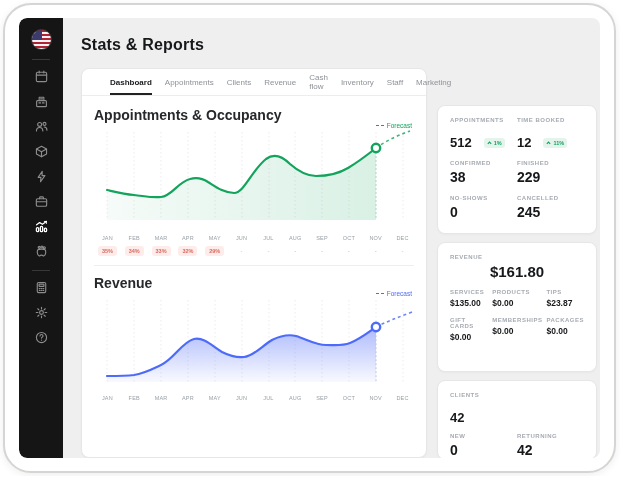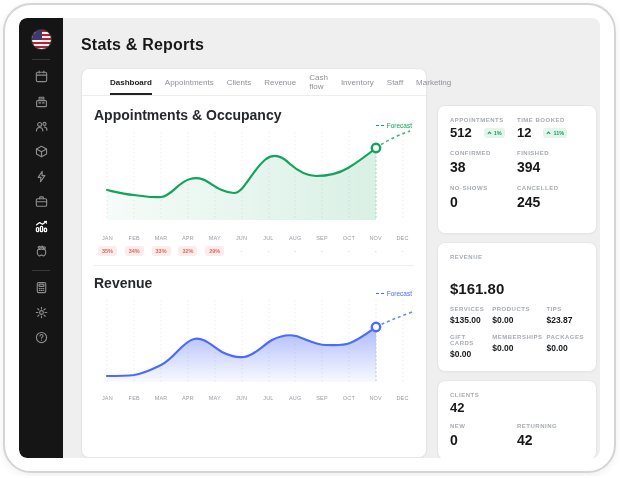--- a/index.html
+++ b/index.html
@@ -51,26 +51,26 @@
 
   
   .rcard { position:absolute; left:374px; width:160px; background:#fff; border:1px solid #e6e6e6;
            border-radius:8px; padding:11px 12px; box-shadow:0 1px 2px rgba(0,0,0,.03); }
   .rcard.c1 { top:87px; height:129px; }
   .rcard.c2 { top:224px; height:130px; }
   .rcard.c3 { top:362px; height:80px; }
   .lbl { font-size:6px; color:#a6abb2; letter-spacing:.5px; font-weight:bold; }
   .grid2 { display:grid; grid-template-columns:1fr 1fr; row-gap:10px; }
   .grid3 { display:grid; grid-template-columns:1.1fr 1fr .9fr; row-gap:9px; column-gap:4px; margin-top:9px; }
-  .big { font-size:13px; font-weight:bold; color:#17181a; margin-top:2px; display:flex; align-items:center; gap:12px; }
+  .big { font-size:13px; font-weight:bold; color:#17181a; margin-top:12px; display:flex; align-items:center; gap:12px; }
   .mid { font-size:14px; font-weight:bold; color:#17181a; margin-top:3px; }
   .sm  { font-size:8.5px; font-weight:bold; color:#17181a; margin-top:3px; }
   .gbadge { display:inline-flex; align-items:center; gap:2px; background:#e4f4ec; color:#12a35c;
             font-size:5.5px; font-weight:bold; border-radius:3px; padding:2px 3px; }
-  .total { font-size:15px; font-weight:bold; color:#17181a; margin-top:20px; }
+  .total { font-size:15px; font-weight:bold; color:#17181a; margin-top:3px;text-align:center; }
 </style>
 </head>
 <body>
 
 <div class="stage">
   <div class="frame">
     <div class="screen">
 
       <div class="sidebar">
         <div class="flag"></div>
@@ -346,21 +346,21 @@
                     <span>11%</span>
                   </span>
               </div>
             </div>
             <div>
               <div class="lbl">CONFIRMED</div>
               <div class="mid">38</div>
             </div>
             <div>
               <div class="lbl">FINISHED</div>
-              <div class="mid">394</div>
+              <div class="mid">229</div>
             </div>
             <div>
               <div class="lbl">NO-SHOWS</div>
               <div class="mid">0</div>
             </div>
             <div>
               <div class="lbl">CANCELLED</div>
               <div class="mid">245</div>
             </div>
           </div>

